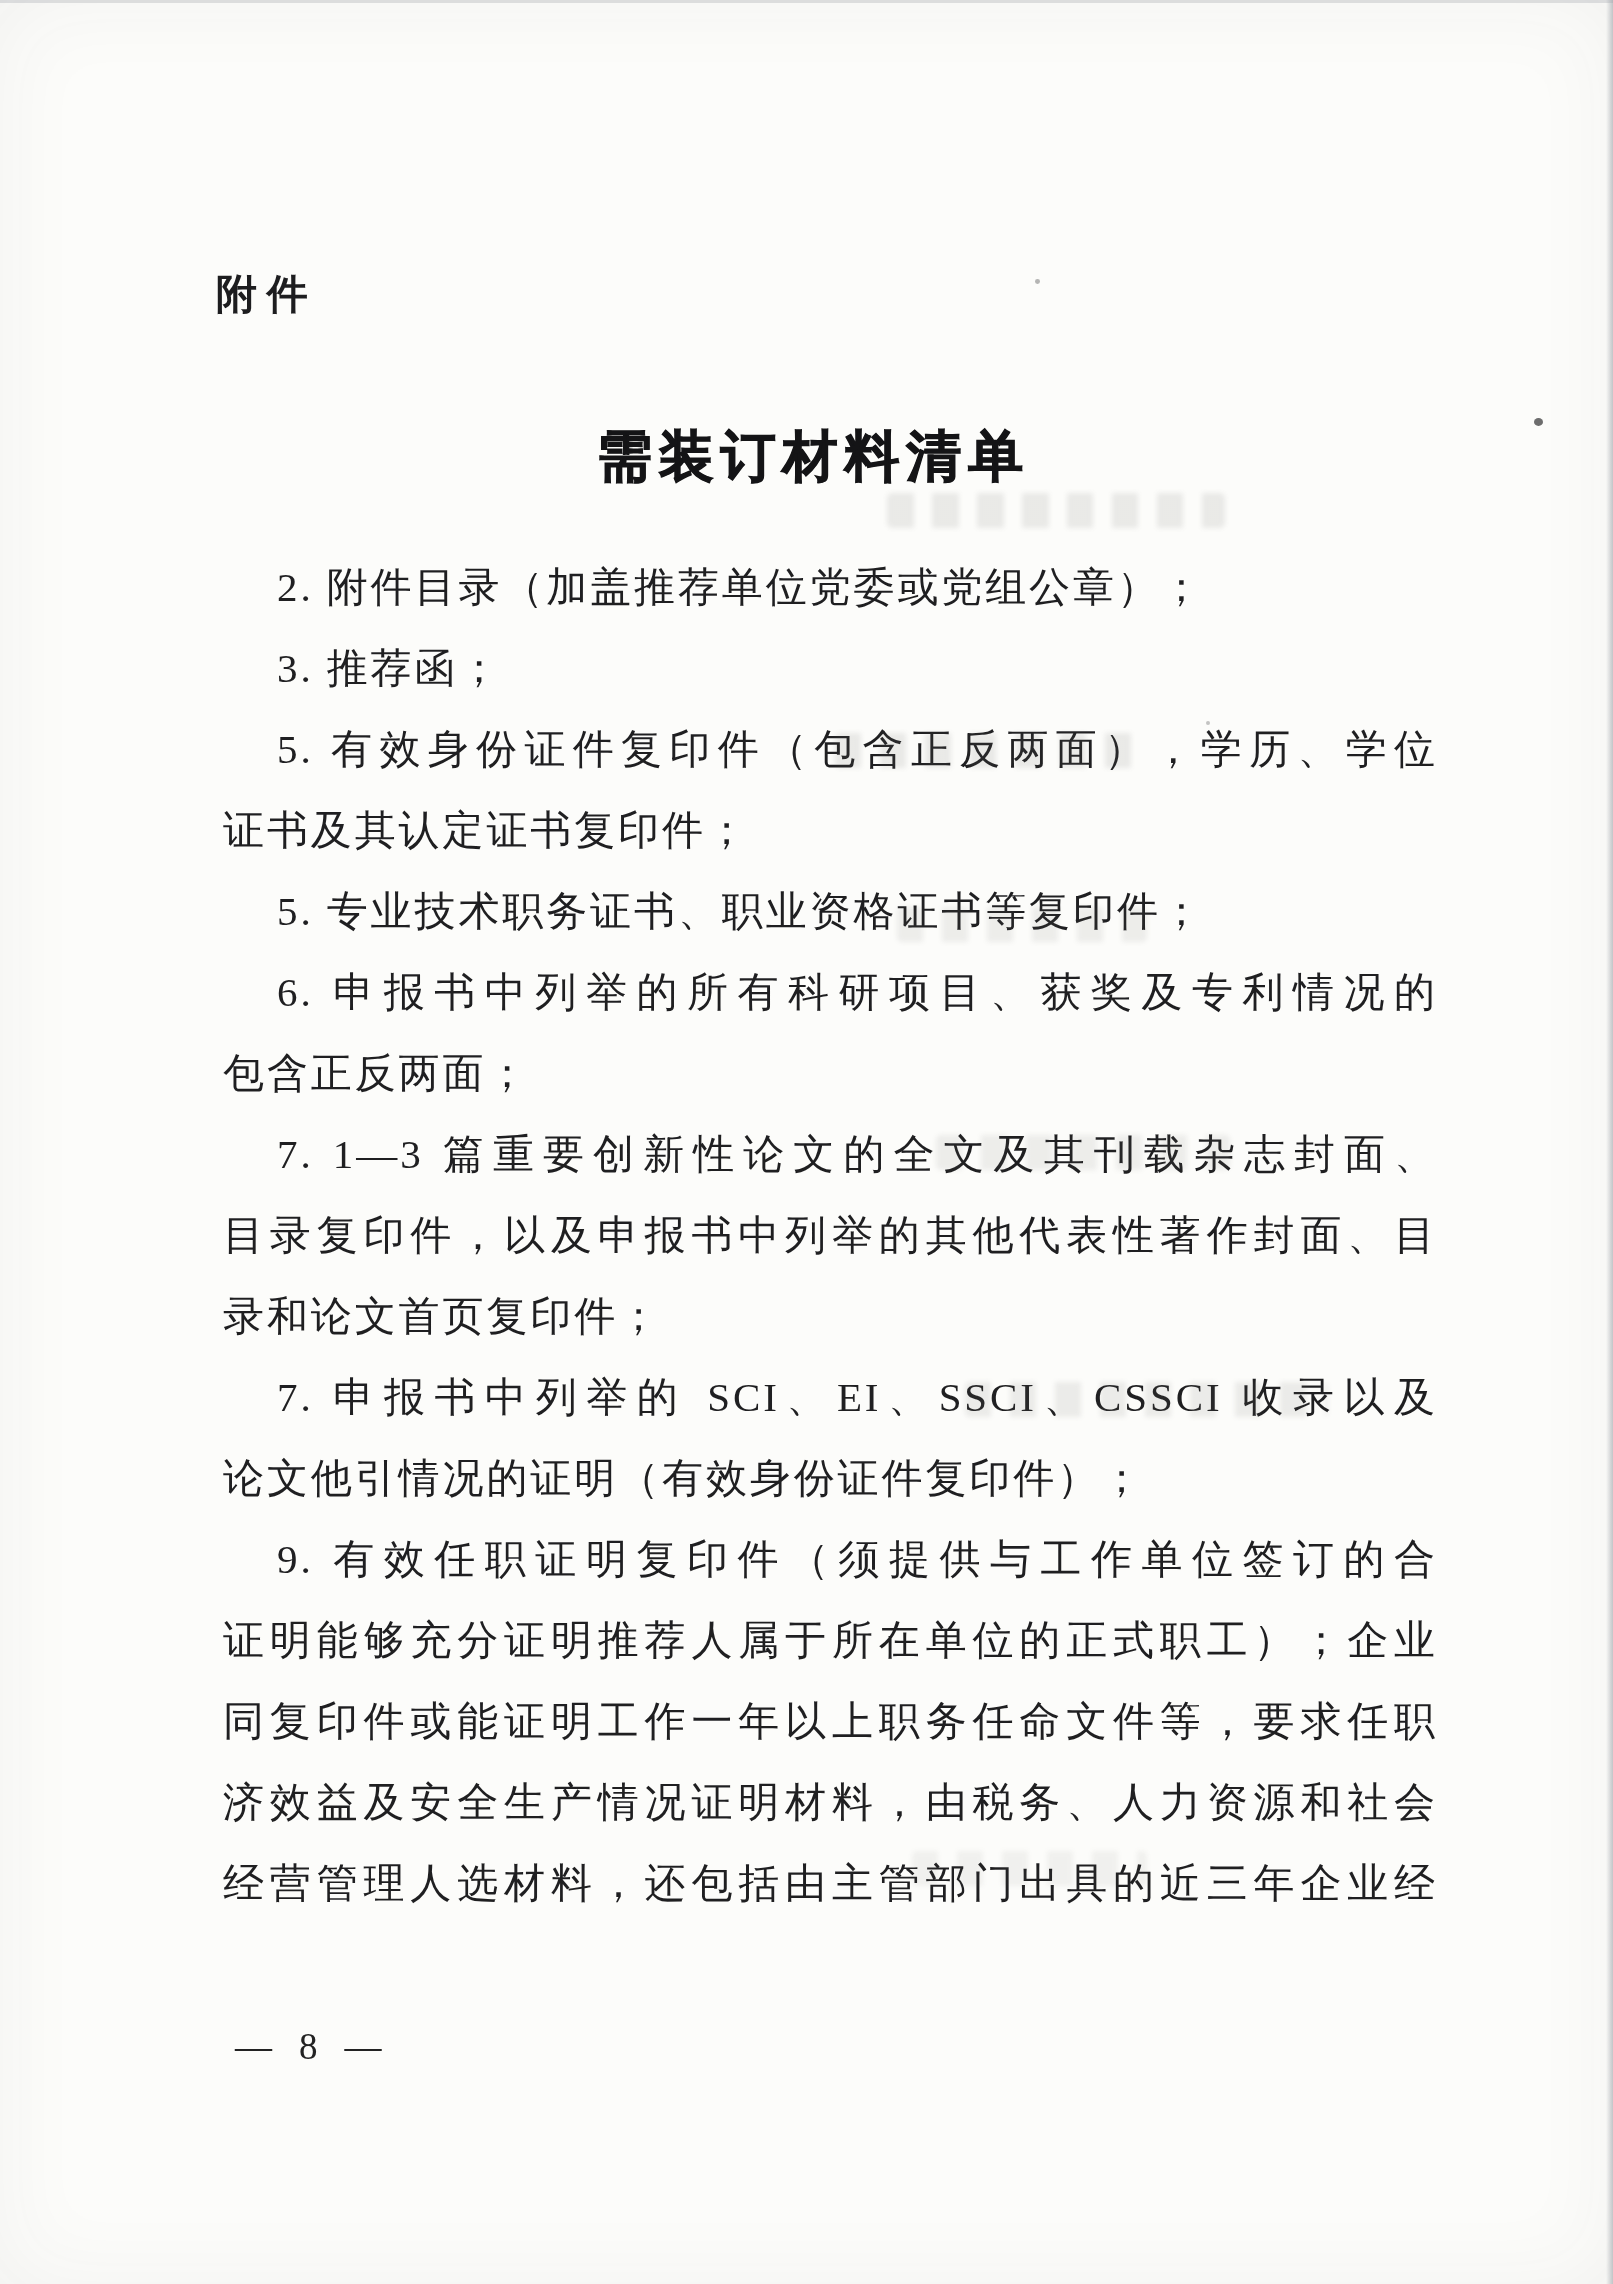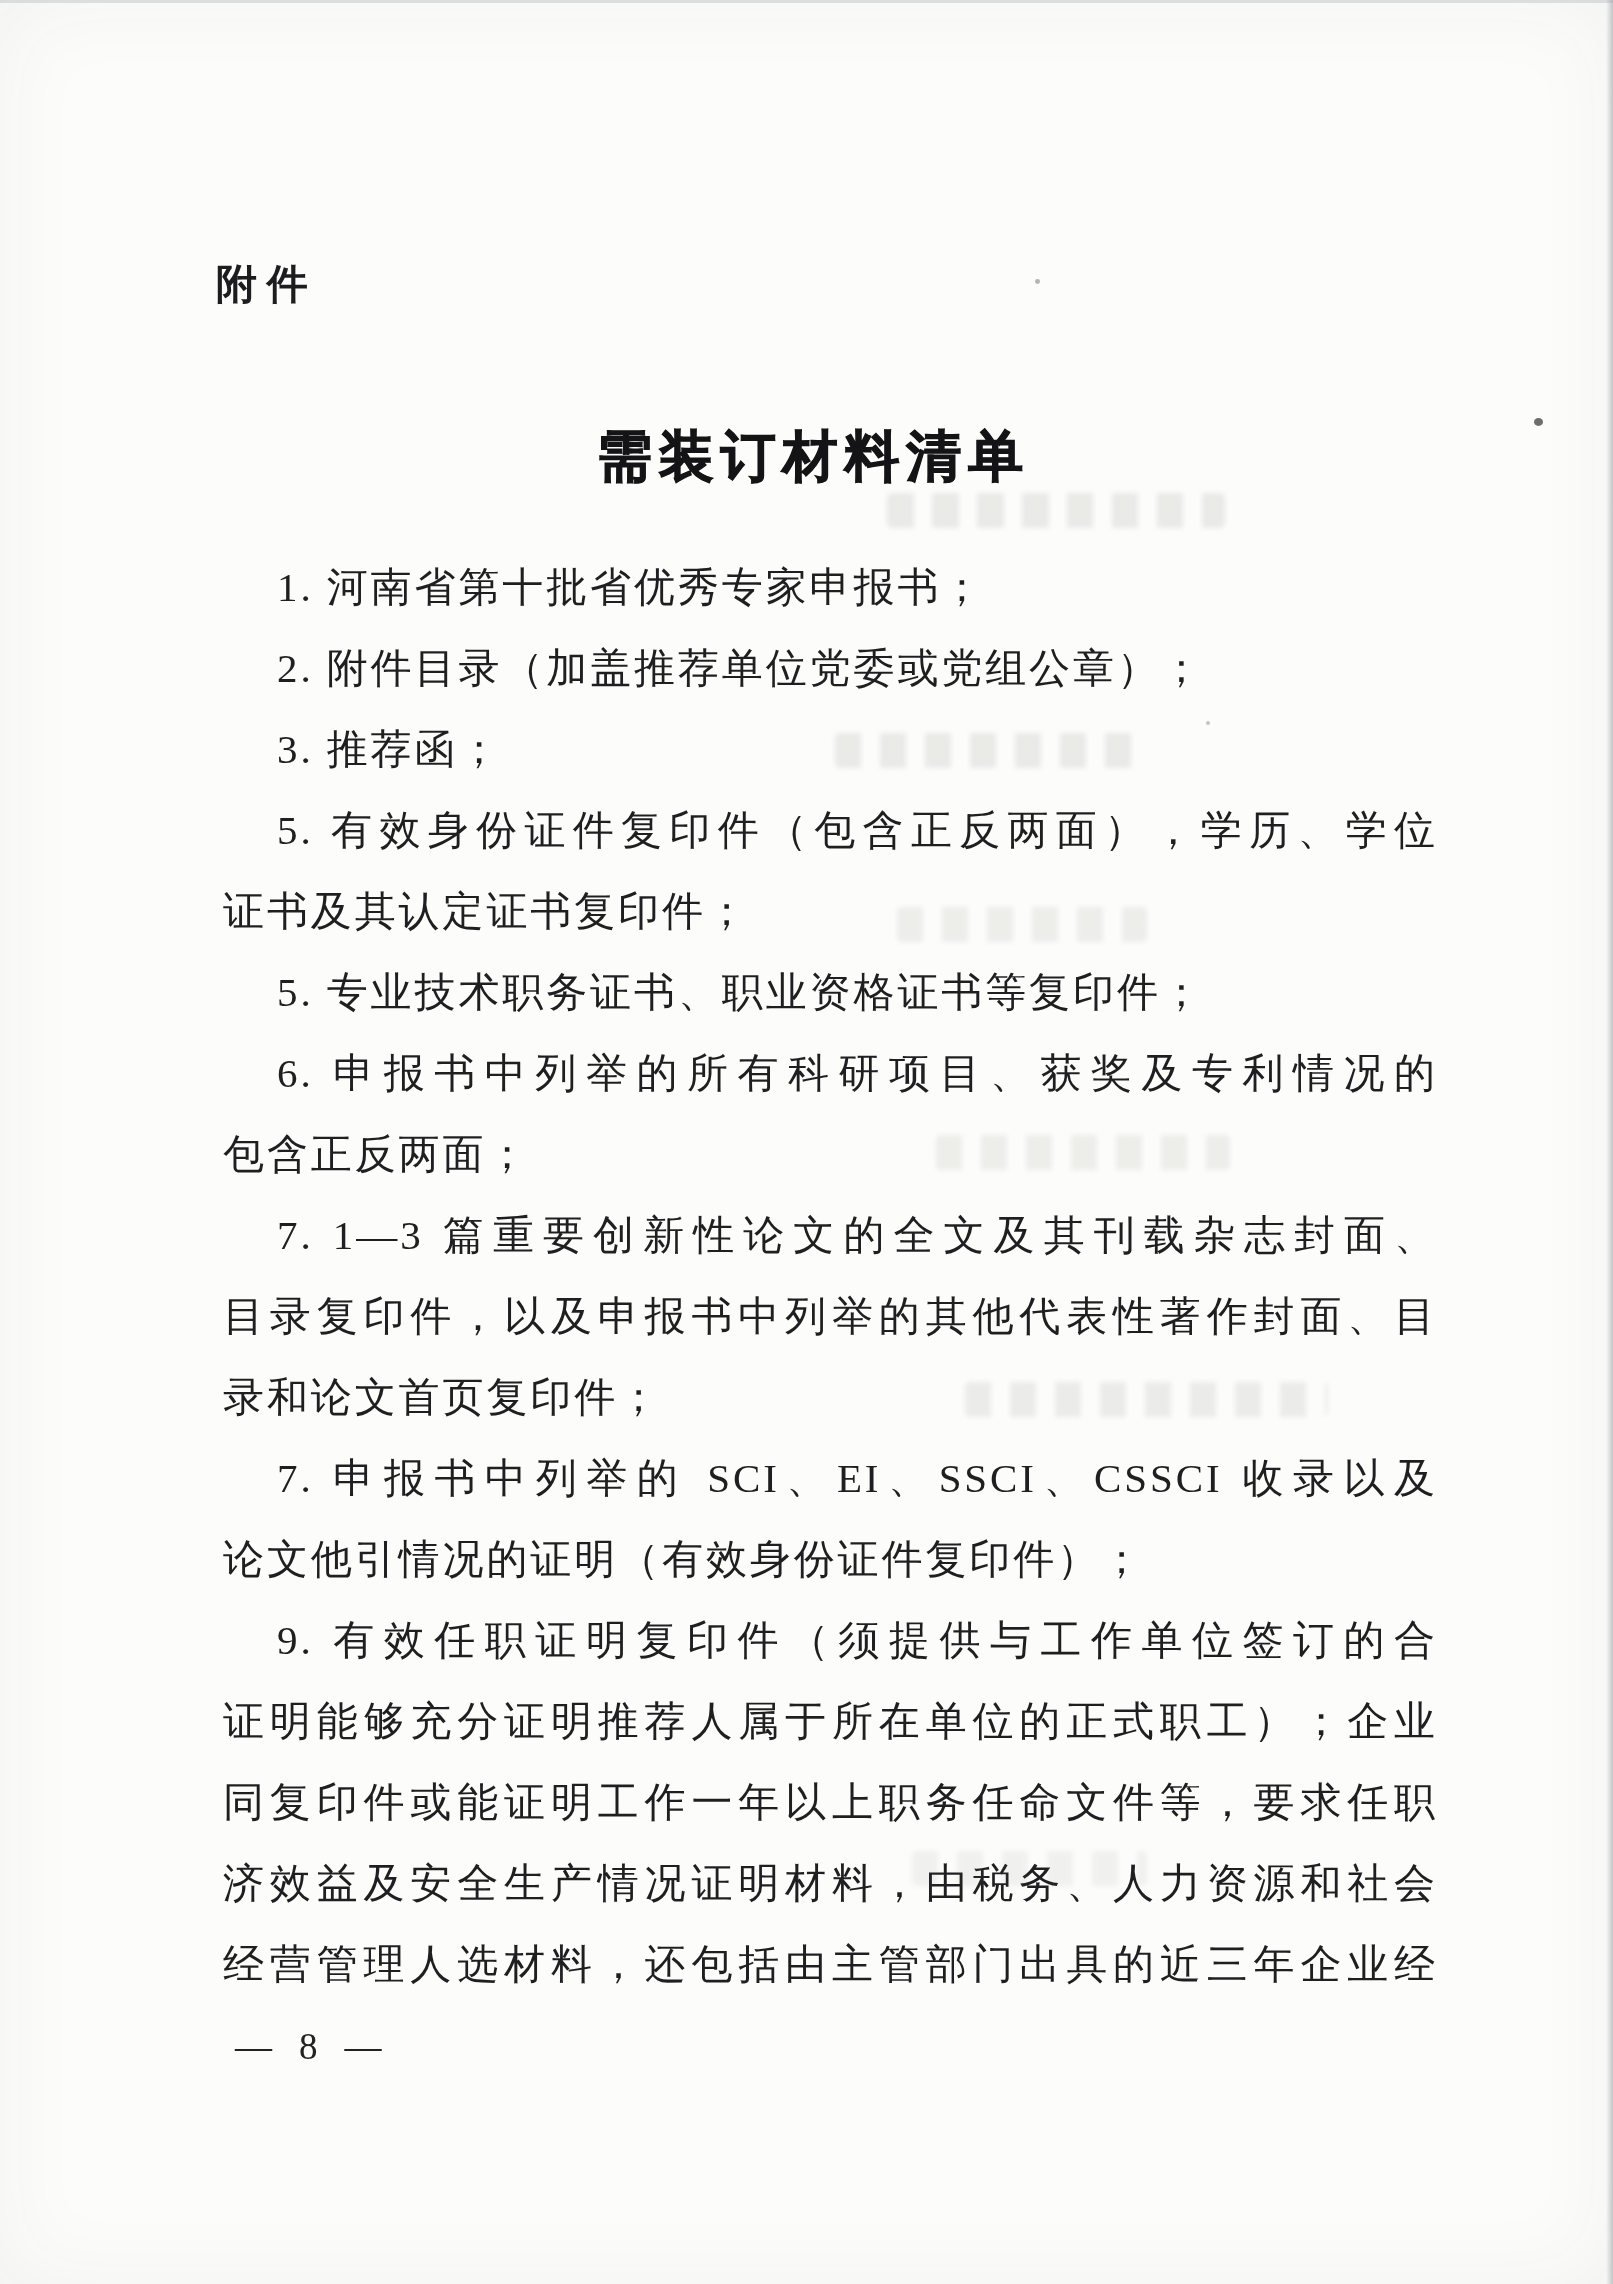--- a/index.html
+++ b/index.html
@@ -22,21 +22,21 @@
     position: absolute; top: 0; right: 0; width: 6.9px; height: 100%;
     background: linear-gradient(to right, rgba(160,165,170,0), rgba(150,155,162,0.55));
   }
   .edge-top {
     position: absolute; top: 0; left: 0; width: 100%; height: 2.9px;
     background: rgba(170,173,178,0.35);
   }
 
   .attachment-label {
     position: absolute;
-    left: 216px; top: 257px;
+    left: 216px; top: 267px;
     font-family: Liberation Serif, serif;
     font-weight: 700;
     font-size: 41px;
     color: #1d1d1f;
     letter-spacing: 9.8px;
     white-space: nowrap;
   }
   .doc-title {
     position: absolute;
     left: 0; top: 420px;
@@ -110,21 +110,20 @@
 <div class="page">
 
   <div class="edge-top"></div>
   <div class="edge-right"></div>
 
   <div class="attachment-label">附件</div>
 
   <div class="doc-title">需装订材料清单</div>
 
   <div class="text-block">
-    <div class="line indent">1. 河南省第十批省优秀专家申报书；</div>
     <div class="line indent">2. 附件目录（加盖推荐单位党委或党组公章）；</div>
     <div class="line indent">3. 推荐函；</div>
     <div class="line indent fill">5. 有效身份证件复印件（包含正反两面），学历、学位</div>
     <div class="line">证书及其认定证书复印件；</div>
     <div class="line indent">5. 专业技术职务证书、职业资格证书等复印件；</div>
     <div class="line indent fill">6. 申报书中列举的所有科研项目、获奖及专利情况的</div>
     <div class="line">包含正反两面；</div>
     <div class="line indent fill">7. 1—3 篇重要创新性论文的全文及其刊载杂志封面、</div>
     <div class="line fill">目录复印件，以及申报书中列举的其他代表性著作封面、目</div>
     <div class="line">录和论文首页复印件；</div>

